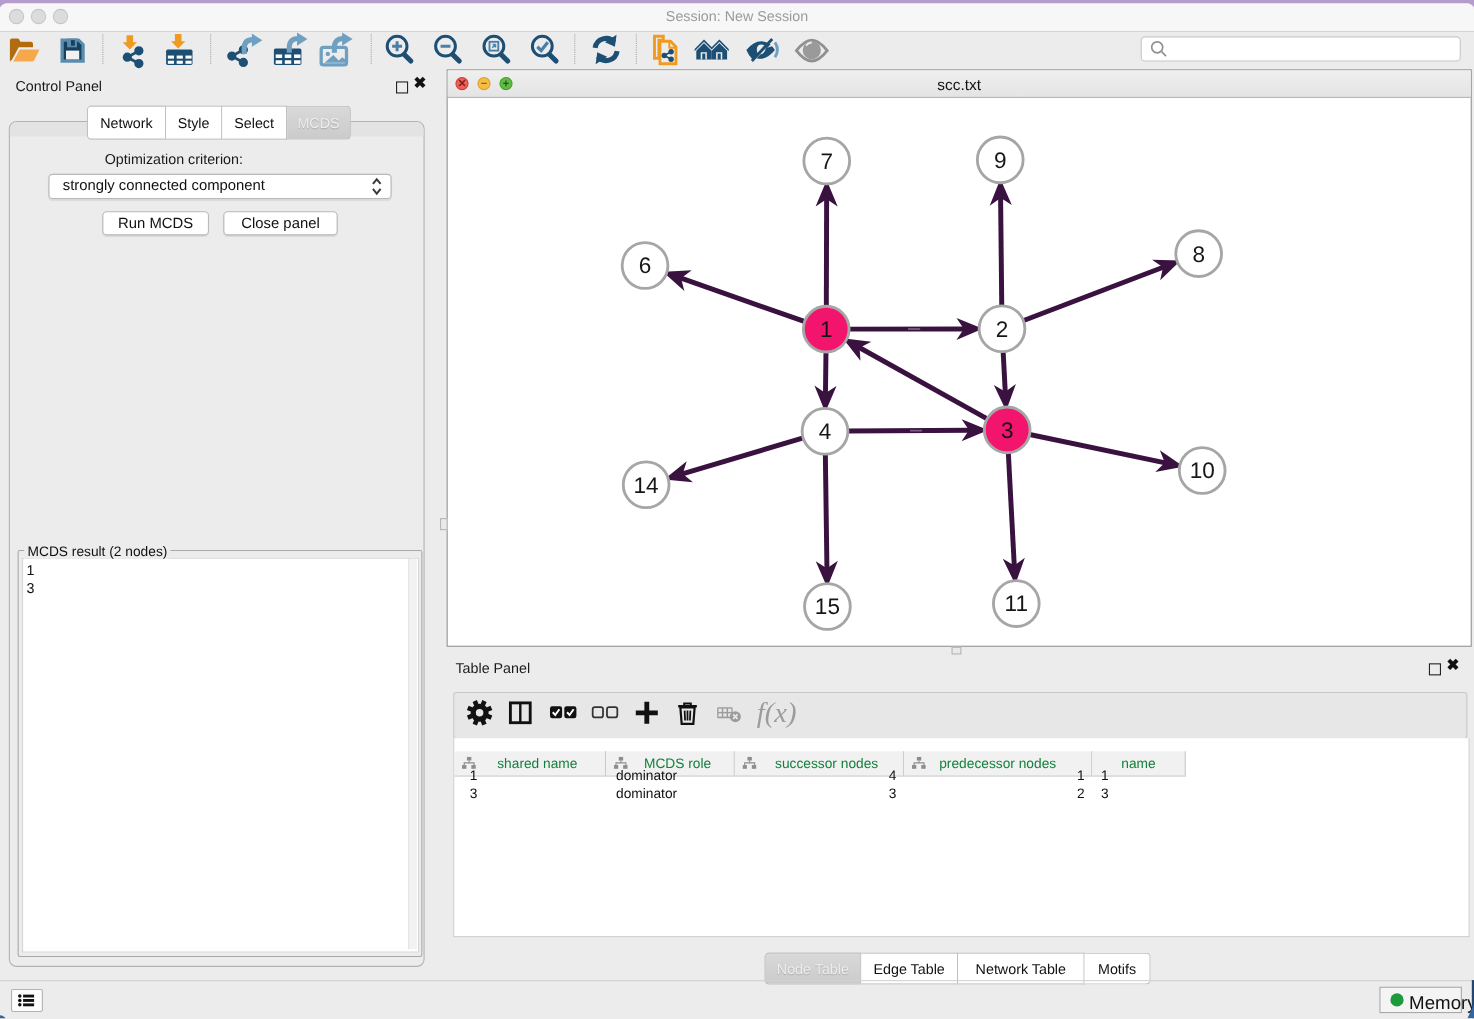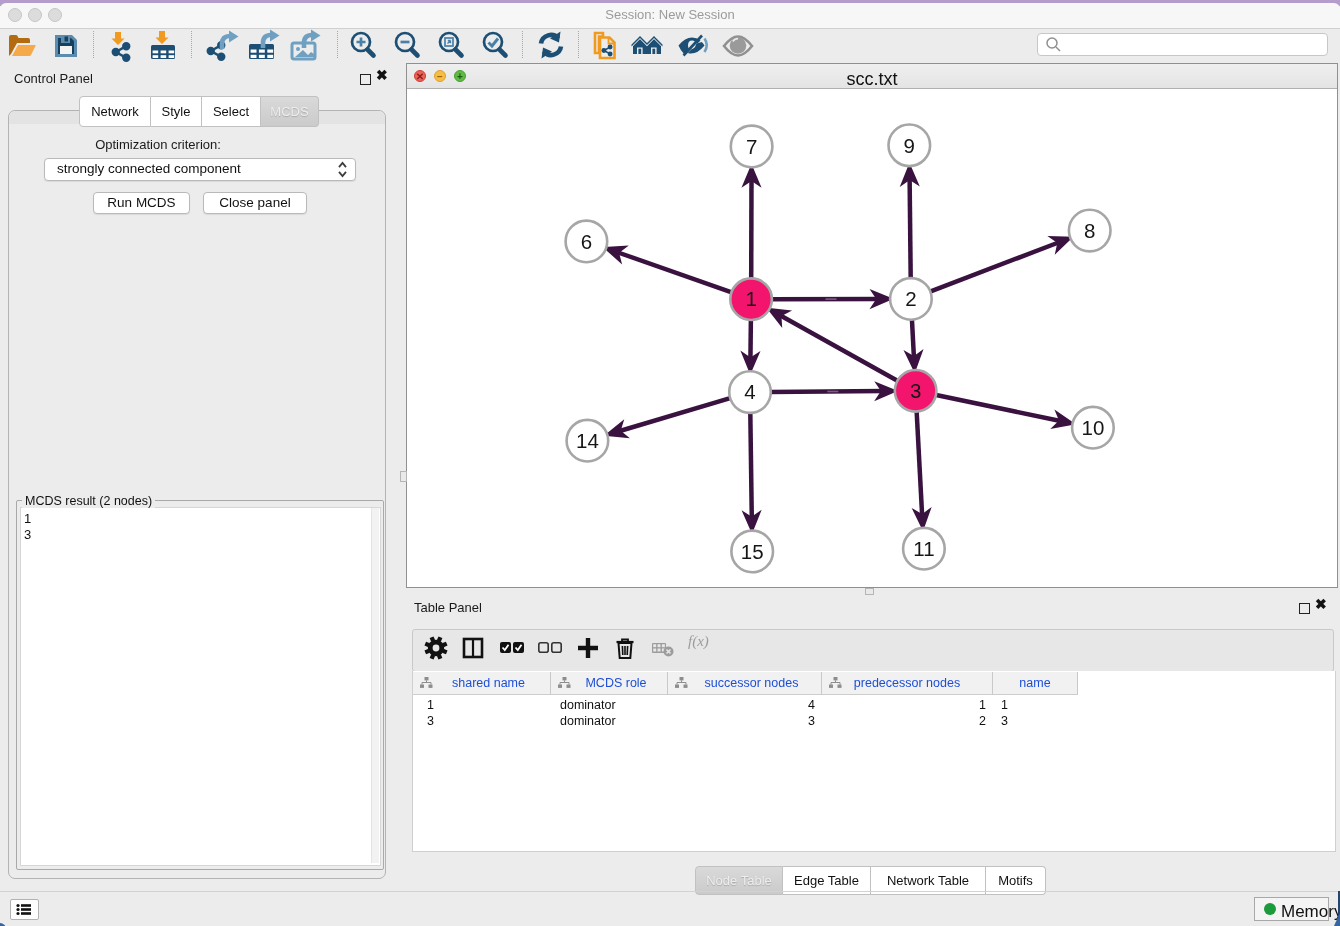--- a/index.html
+++ b/index.html
@@ -33,30 +33,30 @@
  box-shadow:0 1px 1px rgba(0,0,0,.08);text-align:center;font-size:13.5px;color:#111;line-height:20px}
 #grp{left:16px;top:500px;width:366px;height:368px;border:1px solid #a9a9a9;border-radius:2px}
 #grplabel{left:22px;top:494px;background:#ececec;padding:0 3px;font-size:12.5px;color:#111}
 #grpwhite{left:20px;top:507px;width:359px;height:357px;background:#fff;border:1px solid #d6d6d6}
 #grpscroll{left:371px;top:508px;width:7px;height:355px;background:#f2f2f2;border-left:1px solid #e4e4e4}
 #grptext{left:24px;top:511px;font-size:13px;color:#111;line-height:16px}
 #netwin{left:406px;top:63px;width:930px;height:523px;background:#fff;border:1px solid #909090;box-sizing:content-box}
 #nettitle{position:absolute;left:0;top:0;width:930px;height:24px;background:linear-gradient(#efefef,#e4e4e4);border-bottom:1px solid #b0b0b0}
 .mac{position:absolute;top:6px;width:12px;height:12px;border-radius:50%;box-sizing:border-box;text-align:center;
  font-size:10px;line-height:11px;font-weight:bold}
-#netname{position:absolute;left:0;top:5px;width:930px;text-align:center;font-size:18px;color:#111}
+#netname{position:absolute;left:0;top:5px;width:930px;text-align:center;font-size:14px;color:#111}
 #graphwrap{position:absolute;left:0;top:25px;width:930px;height:497px;overflow:hidden}
 .grip{position:absolute;background:#e9e9e9;border:1px solid #b5b5b5}
 #tphead{left:414px;top:600px;width:200px}
 #tpfloat{left:1299px;top:603px;width:9px;height:9px;border:1.5px solid #222}
 #tpclose{left:1315px;top:596px;width:16px;font-size:14px;font-weight:bold;color:#111}
 #tptoolbar{left:412px;top:629px;width:920px;height:41px;background:#e7e7e7;border:1px solid #c9c9c9;border-radius:3px}
 #tptable{left:412px;top:671px;width:922px;height:180px;background:#fff;border:1px solid #cfcfcf;border-top:none}
-.th{position:absolute;top:1px;height:22px;background:#f1f1f1;border-right:1px solid #c9c9c9;border-bottom:1px solid #cdcdcd;
- font-size:12.5px;color:#1d4ed8;text-align:center;line-height:22px}
+.th{position:absolute;top:12px;height:22px;background:#f1f1f1;border-right:1px solid #c9c9c9;border-bottom:1px solid #cdcdcd;
+ font-size:12.5px;color:#15803d;text-align:center;line-height:22px}
 .cell{position:absolute;font-size:12.5px;color:#111}
 #statusline{left:0;top:891px;width:1340px;height:0;border-top:1px solid #d2d2d2}
 #listbtn{left:10px;top:899px;width:27px;height:19px;background:#fdfdfd;border:1px solid #b2b2b2;border-radius:2px}
 #membtn{left:1254px;top:897px;width:73px;height:22px;background:#f4f4f4;border:1px solid #a8a8a8}
 #memdot{position:absolute;left:9px;top:5px;width:12px;height:12px;border-radius:50%;background:#1c9b3c}
 #memtxt{position:absolute;left:26px;top:4px;font-size:17px;color:#111}
 .bluecorner{position:absolute}
 </style></head>
 <body>
 <div class="abs" id="purple"></div>
@@ -341,21 +341,21 @@
     <rect x="2" y="8" width="14" height="10" rx="1" fill="#9c9c9c"></rect>
     <rect x="3.2" y="9.2" width="3" height="3" fill="#e7e7e7"></rect>
     <rect x="7.5" y="9.2" width="3" height="3" fill="#e7e7e7"></rect>
     <rect x="11.9" y="9.2" width="3" height="3" fill="#e7e7e7"></rect>
     <rect x="3.2" y="13.5" width="3" height="3" fill="#e7e7e7"></rect>
     <rect x="7.5" y="13.5" width="3" height="3" fill="#e7e7e7"></rect>
     <rect x="11.9" y="13.5" width="3" height="3" fill="#e7e7e7"></rect>
     <circle cx="18.5" cy="16.5" r="5" fill="#9c9c9c"></circle>
     <path d="M16.5 14.5 L20.5 18.5 M20.5 14.5 L16.5 18.5" stroke="#e7e7e7" stroke-width="1.6"></path>
   </svg>
-<div class="abs" style="left:688px;top:633px;font-family:'Liberation Serif',serif;font-style:italic;font-size:15px;color:#9c9c9c">f(x)</div>
+<div class="abs" style="left:688px;top:633px;font-family:'Liberation Serif',serif;font-style:italic;font-size:26px;color:#9c9c9c">f(x)</div>
 <div class="abs" id="tptable">
     <div class="th" style="left:0px;width:137px"><svg width="13" height="12" style="position:absolute;left:7px;top:5px" viewBox="0 0 13 12">
         <g fill="#8d8d8d">
           <rect x="4.5" y="0" width="4" height="3.4"></rect>
           <rect x="0" y="7.5" width="4" height="3.4"></rect>
           <rect x="8.5" y="7.5" width="4" height="3.4"></rect>
           <path d="M6.5 3.4 L6.5 5.5 M2 7.5 L2 5.5 L11 5.5 L11 7.5" stroke="#8d8d8d" stroke-width="1" fill="none"></path>
         </g>
       </svg><span style="margin-left:14px">shared name</span></div>
 <div class="th" style="left:138px;width:116px"><svg width="13" height="12" style="position:absolute;left:7px;top:5px" viewBox="0 0 13 12">

